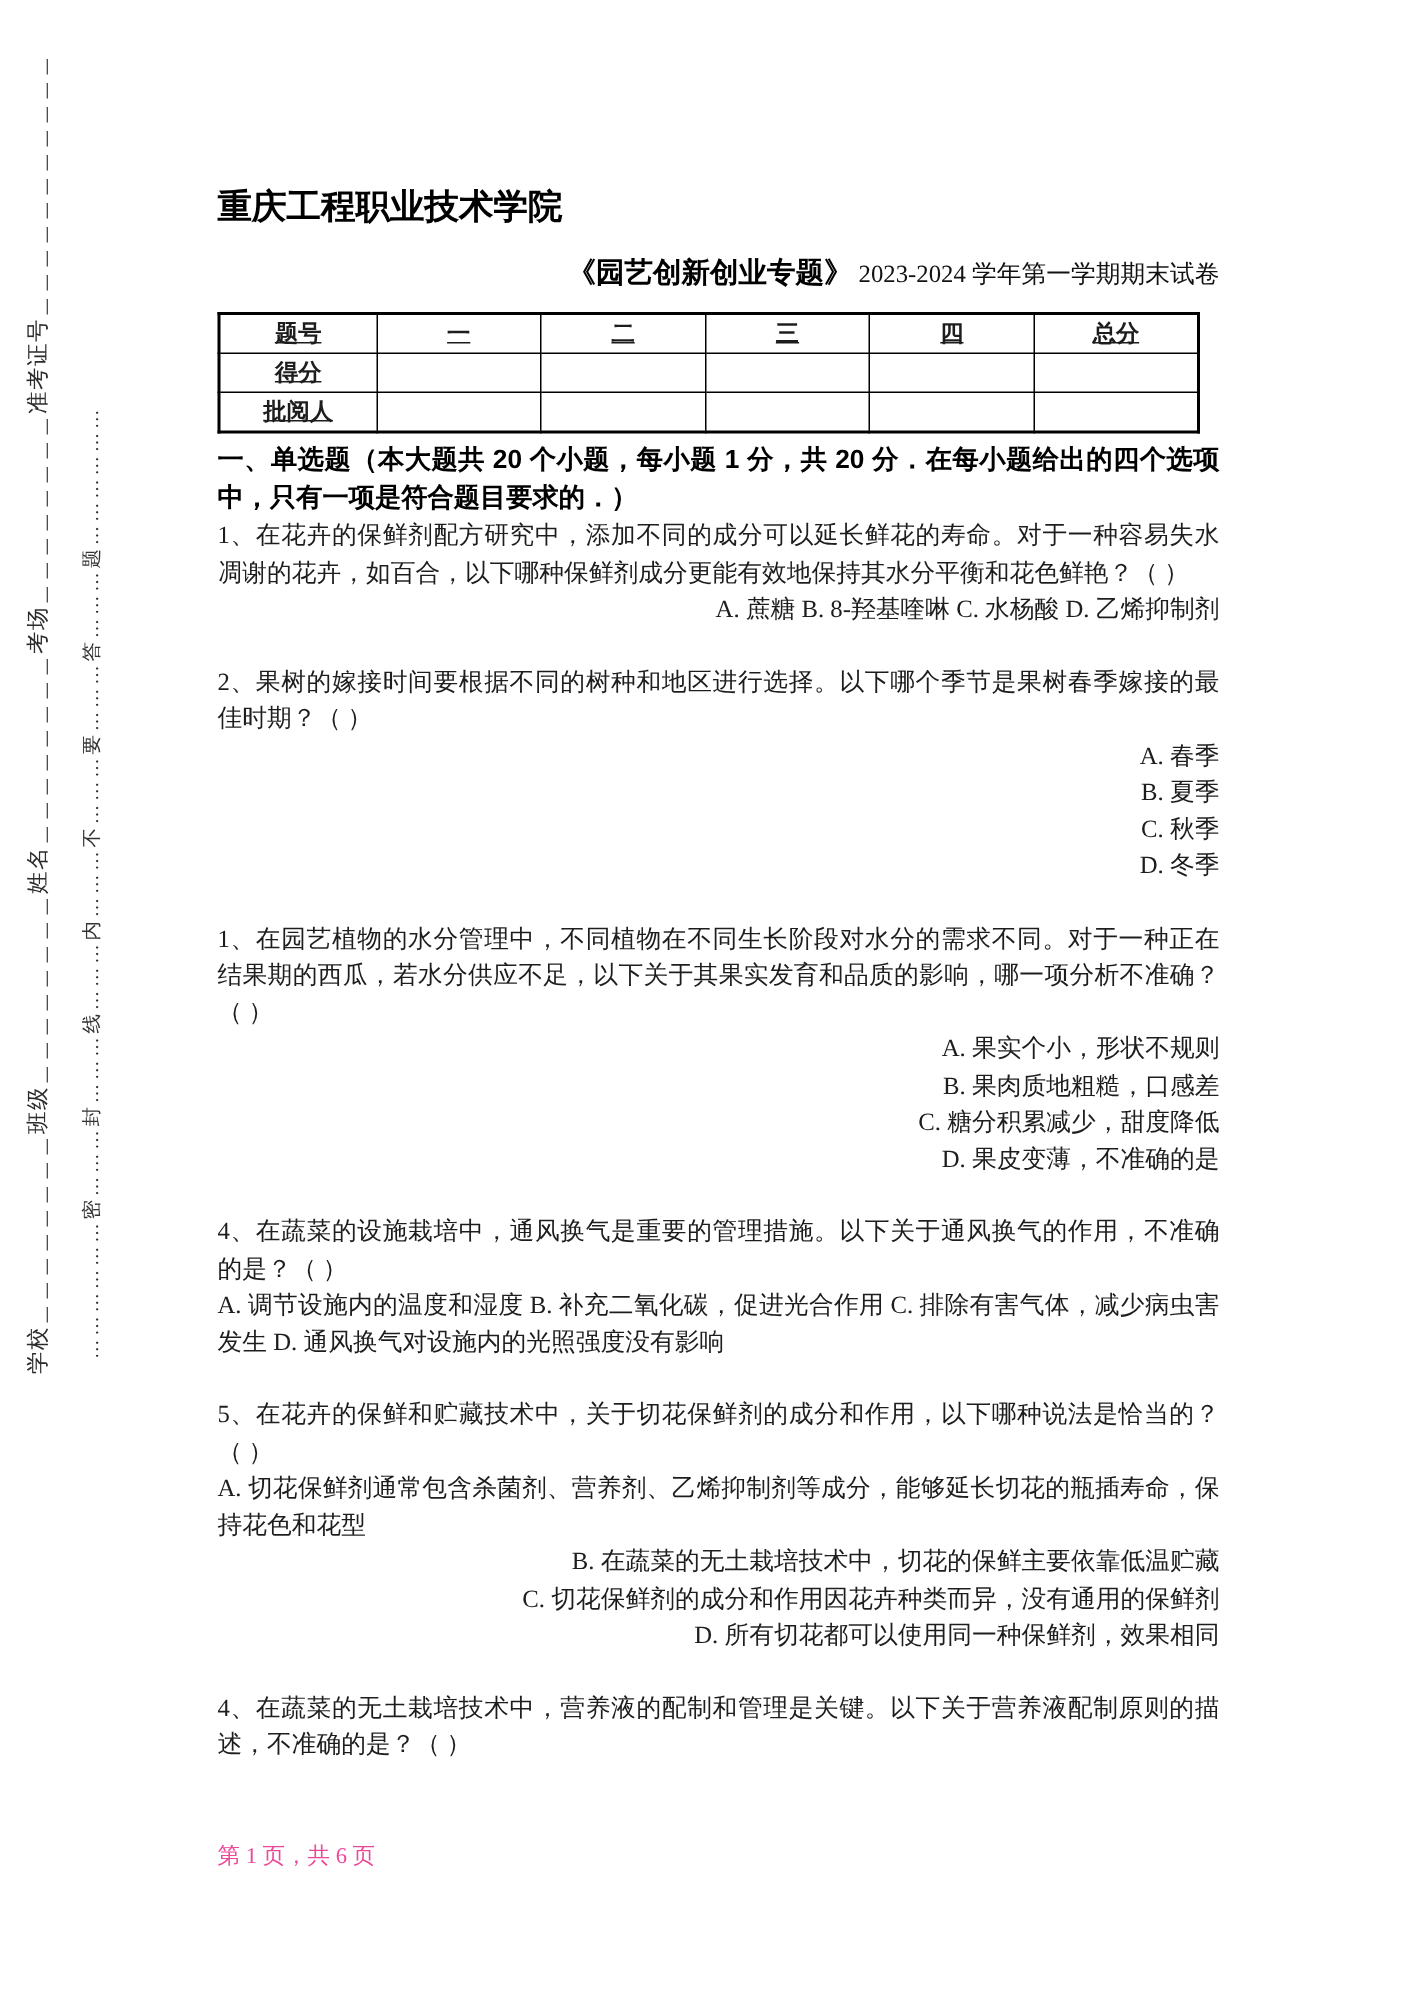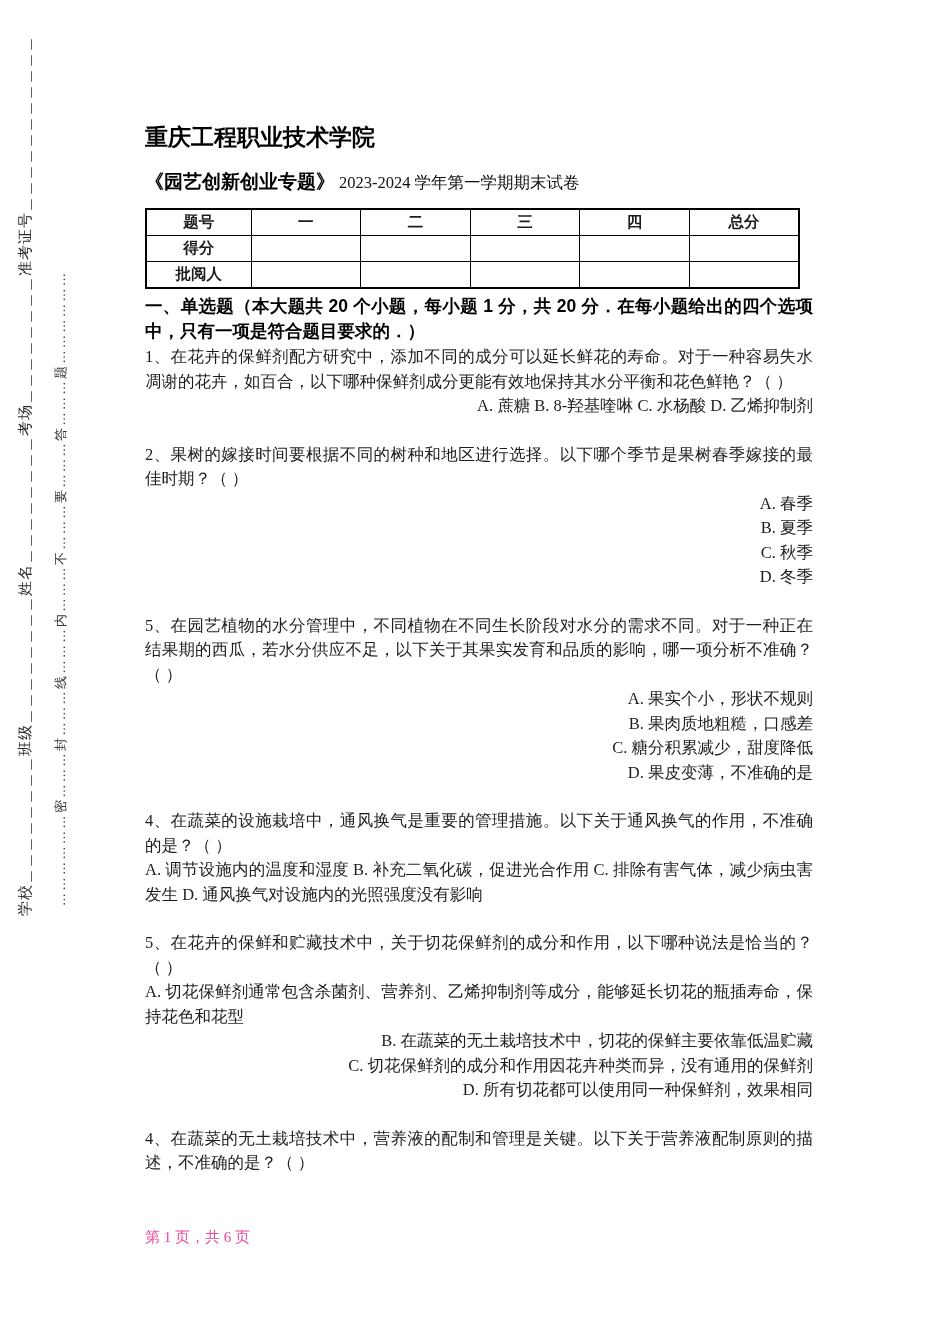--- a/index.html
+++ b/index.html
@@ -14,34 +14,34 @@
   }
   .fields{left:16px;top:916px;width:834px;font-size:15px;letter-spacing:1px;color:#2b2b2b;}
   .seal{left:52px;top:906px;width:810px;font-size:13px;letter-spacing:2.5px;color:#333;}
   
   .content{position:absolute;left:145px;top:0;width:668px;}
   .school{
     margin:0;padding-top:122px;text-align:left;
     font-family:"Liberation Sans", sans-serif;font-weight:bold;
     font-size:23px;color:#000;
   }
-  .subtitle{margin-top:16px;text-align:left;}
+  .subtitle{margin-top:16px;text-align:right;}
   .course{
     font-family:"Liberation Sans", sans-serif;font-weight:bold;
     font-size:19px;color:#000;
   }
   .session{font-size:16.5px;color:#111;margin-left:4px;}
   
   table.score{
     margin-top:13px;border-collapse:collapse;width:655px;
     border:2px solid #000;table-layout:fixed;
   }
   table.score th, table.score td{
     border:1.6px solid #000;height:25px;text-align:center;
-    font-size:15.5px;padding:0;
+    font-size:15.5px;padding:0;text-decoration:underline;
   }
   table.score th{font-weight:bold;}
   table.score col.c0{width:105px;}
   
   .section-heading{
     margin:5px 0 1px 0;font-family:"Liberation Sans", sans-serif;
     font-weight:bold;font-size:17.5px;line-height:25px;color:#000;
     text-align:justify;
   }
   .question{margin:0 0 24px 0;}
@@ -114,21 +114,21 @@
 
     <div class="question">
       <p class="stem">2、果树的嫁接时间要根据不同的树种和地区进行选择。以下哪个季节是果树春季嫁接的最佳时期？（  ）</p>
       <p class="opt">A.  春季</p>
       <p class="opt">B.  夏季</p>
       <p class="opt">C.  秋季</p>
       <p class="opt">D.  冬季</p>
     </div>
 
     <div class="question">
-      <p class="stem">5、在园艺植物的水分管理中，不同植物在不同生长阶段对水分的需求不同。对于一种正在结果期的西瓜，若水分供应不足，以下关于其果实发育和品质的影响，哪一项分析不准确？（  ）</p>
+      <p class="stem">1、在园艺植物的水分管理中，不同植物在不同生长阶段对水分的需求不同。对于一种正在结果期的西瓜，若水分供应不足，以下关于其果实发育和品质的影响，哪一项分析不准确？（  ）</p>
       <p class="opt">A.  果实个小，形状不规则</p>
       <p class="opt">B.  果肉质地粗糙，口感差</p>
       <p class="opt">C.  糖分积累减少，甜度降低</p>
       <p class="opt">D.  果皮变薄，不准确的是</p>
     </div>
 
     <div class="question">
       <p class="stem">4、在蔬菜的设施栽培中，通风换气是重要的管理措施。以下关于通风换气的作用，不准确的是？（  ）</p>
       <p>A.  调节设施内的温度和湿度  B.  补充二氧化碳，促进光合作用  C.  排除有害气体，减少病虫害发生  D.  通风换气对设施内的光照强度没有影响</p>
     </div>

